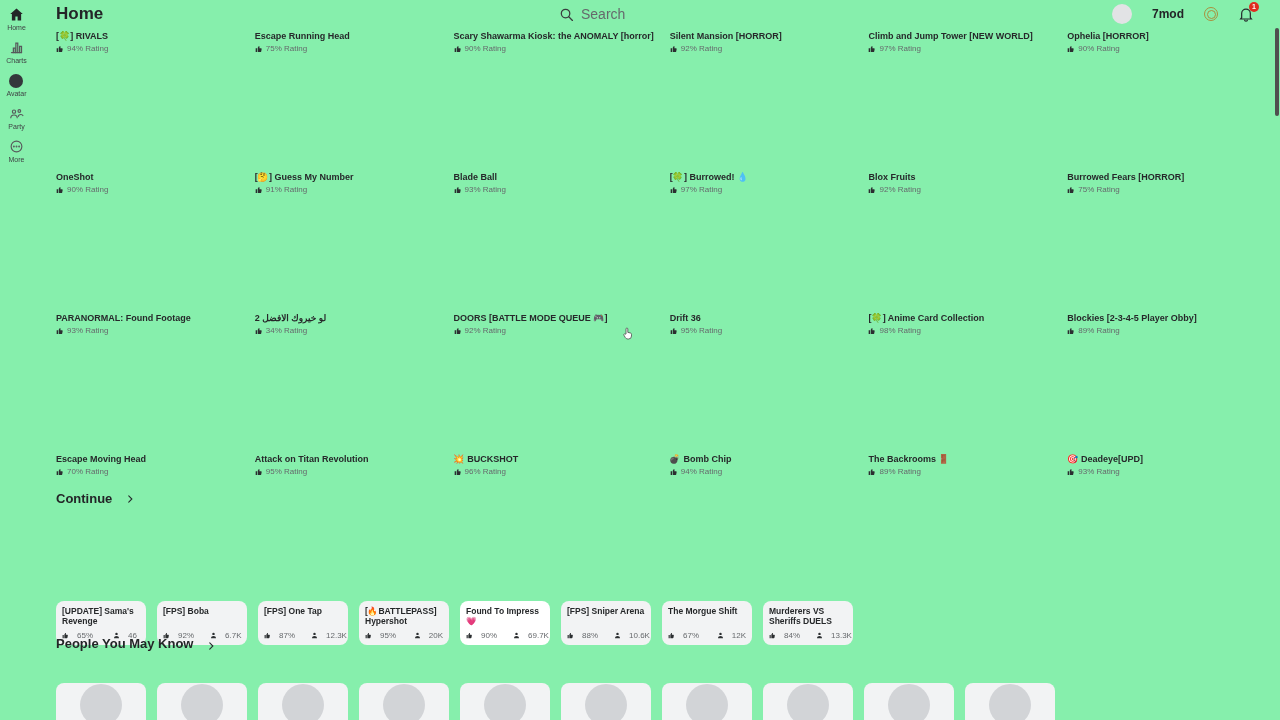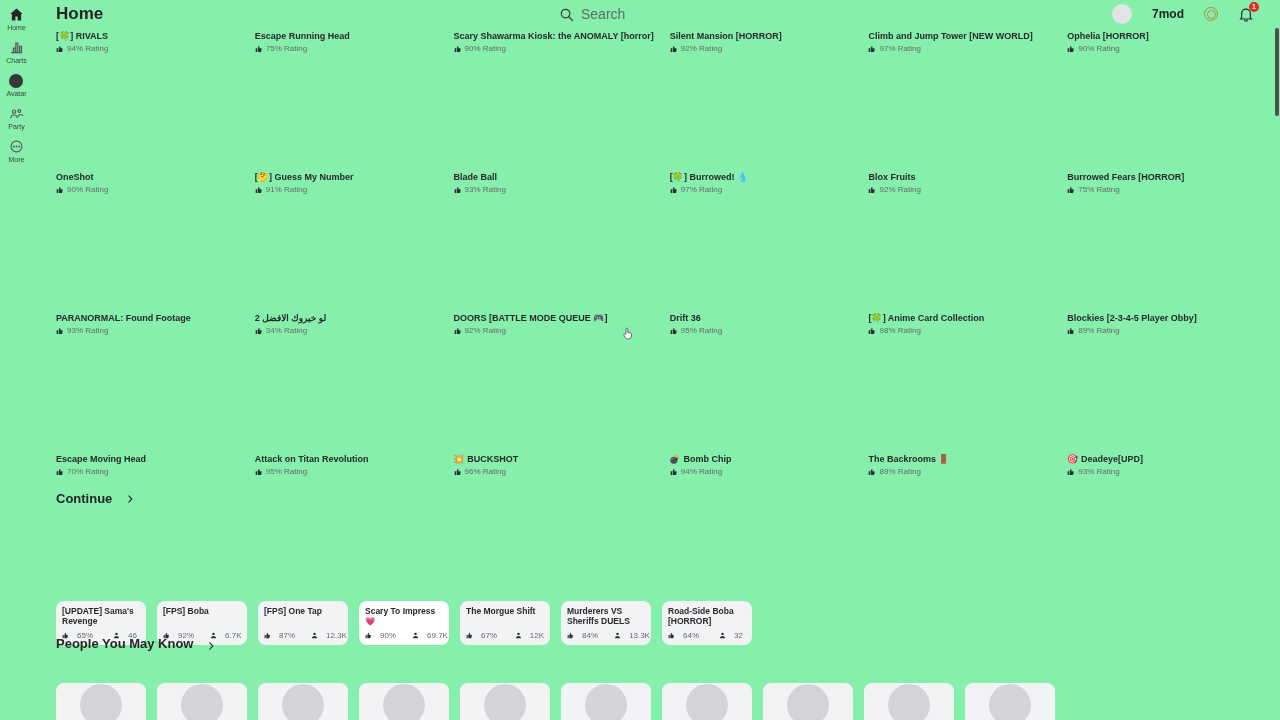--- a/index.html
+++ b/index.html
@@ -433,37 +433,67 @@
       <span class="tile-rating">87%</span>
       <span class="gap"></span>
       <svg viewBox="0 0 24 24" fill="#2b2e30">
         <circle cx="12" cy="6.5" r="4.2"></circle>
               <path d="M3.5 21.5c0-4.3 3.8-7.4 8.5-7.4s8.5 3.1 8.5 7.4z"></path>
       </svg>
       <span class="tile-players">12.3K</span>
     </div>
   </div>
 
+  <div class="tile">
+    <div class="tile-title">[🔥BATTLEPASS] Hypershot</div>
+    <div class="tile-stats">
+      <svg viewBox="0 0 24 24" fill="#2b2e30">
+        <path d="M2 10h4v11H2zM8 21h8.6c1 0 1.9-.7 2-1.7l1.4-7.2A2 2 0 0 0 18 9.8h-5l.9-4.3A1.8 1.8 0 0 0 12.1 3.4c-.5 0-1 .3-1.3.7L8 9z"></path>
+      </svg>
+      <span class="tile-rating">95%</span>
+      <span class="gap"></span>
+      <svg viewBox="0 0 24 24" fill="#2b2e30">
+        <circle cx="12" cy="6.5" r="4.2"></circle>
+              <path d="M3.5 21.5c0-4.3 3.8-7.4 8.5-7.4s8.5 3.1 8.5 7.4z"></path>
+      </svg>
+      <span class="tile-players">20K</span>
+    </div>
+  </div>
 
   <div class="tile light">
-    <div class="tile-title">Scary To Impress💗</div>
+    <div class="tile-title">Found To Impress💗</div>
     <div class="tile-stats">
       <svg viewBox="0 0 24 24" fill="#2b2e30">
         <path d="M2 10h4v11H2zM8 21h8.6c1 0 1.9-.7 2-1.7l1.4-7.2A2 2 0 0 0 18 9.8h-5l.9-4.3A1.8 1.8 0 0 0 12.1 3.4c-.5 0-1 .3-1.3.7L8 9z"></path>
       </svg>
       <span class="tile-rating">90%</span>
       <span class="gap"></span>
       <svg viewBox="0 0 24 24" fill="#2b2e30">
         <circle cx="12" cy="6.5" r="4.2"></circle>
               <path d="M3.5 21.5c0-4.3 3.8-7.4 8.5-7.4s8.5 3.1 8.5 7.4z"></path>
       </svg>
       <span class="tile-players">69.7K</span>
     </div>
   </div>
 
+  <div class="tile">
+    <div class="tile-title">[FPS] Sniper Arena</div>
+    <div class="tile-stats">
+      <svg viewBox="0 0 24 24" fill="#2b2e30">
+        <path d="M2 10h4v11H2zM8 21h8.6c1 0 1.9-.7 2-1.7l1.4-7.2A2 2 0 0 0 18 9.8h-5l.9-4.3A1.8 1.8 0 0 0 12.1 3.4c-.5 0-1 .3-1.3.7L8 9z"></path>
+      </svg>
+      <span class="tile-rating">88%</span>
+      <span class="gap"></span>
+      <svg viewBox="0 0 24 24" fill="#2b2e30">
+        <circle cx="12" cy="6.5" r="4.2"></circle>
+              <path d="M3.5 21.5c0-4.3 3.8-7.4 8.5-7.4s8.5 3.1 8.5 7.4z"></path>
+      </svg>
+      <span class="tile-players">10.6K</span>
+    </div>
+  </div>
 
   <div class="tile">
     <div class="tile-title">The Morgue Shift</div>
     <div class="tile-stats">
       <svg viewBox="0 0 24 24" fill="#2b2e30">
         <path d="M2 10h4v11H2zM8 21h8.6c1 0 1.9-.7 2-1.7l1.4-7.2A2 2 0 0 0 18 9.8h-5l.9-4.3A1.8 1.8 0 0 0 12.1 3.4c-.5 0-1 .3-1.3.7L8 9z"></path>
       </svg>
       <span class="tile-rating">67%</span>
       <span class="gap"></span>
       <svg viewBox="0 0 24 24" fill="#2b2e30">
@@ -483,35 +513,20 @@
       <span class="tile-rating">84%</span>
       <span class="gap"></span>
       <svg viewBox="0 0 24 24" fill="#2b2e30">
         <circle cx="12" cy="6.5" r="4.2"></circle>
               <path d="M3.5 21.5c0-4.3 3.8-7.4 8.5-7.4s8.5 3.1 8.5 7.4z"></path>
       </svg>
       <span class="tile-players">13.3K</span>
     </div>
   </div>
 
-  <div class="tile">
-    <div class="tile-title">Road-Side Boba [HORROR]</div>
-    <div class="tile-stats">
-      <svg viewBox="0 0 24 24" fill="#2b2e30">
-        <path d="M2 10h4v11H2zM8 21h8.6c1 0 1.9-.7 2-1.7l1.4-7.2A2 2 0 0 0 18 9.8h-5l.9-4.3A1.8 1.8 0 0 0 12.1 3.4c-.5 0-1 .3-1.3.7L8 9z"></path>
-      </svg>
-      <span class="tile-rating">64%</span>
-      <span class="gap"></span>
-      <svg viewBox="0 0 24 24" fill="#2b2e30">
-        <circle cx="12" cy="6.5" r="4.2"></circle>
-              <path d="M3.5 21.5c0-4.3 3.8-7.4 8.5-7.4s8.5 3.1 8.5 7.4z"></path>
-      </svg>
-      <span class="tile-players">32</span>
-    </div>
-  </div>
 </div>
 
     <div class="section-heading people-heading">
       <span class="h-label">People You May Know</span>
       <svg viewBox="0 0 24 24" fill="none" stroke="#25292b" stroke-width="2.6" stroke-linecap="round">
           <path d="M9 4.5l7.5 7.5L9 19.5"></path>
         </svg>
     </div>
     <div id="people-row" class="people-row">
   <div class="person-card">

